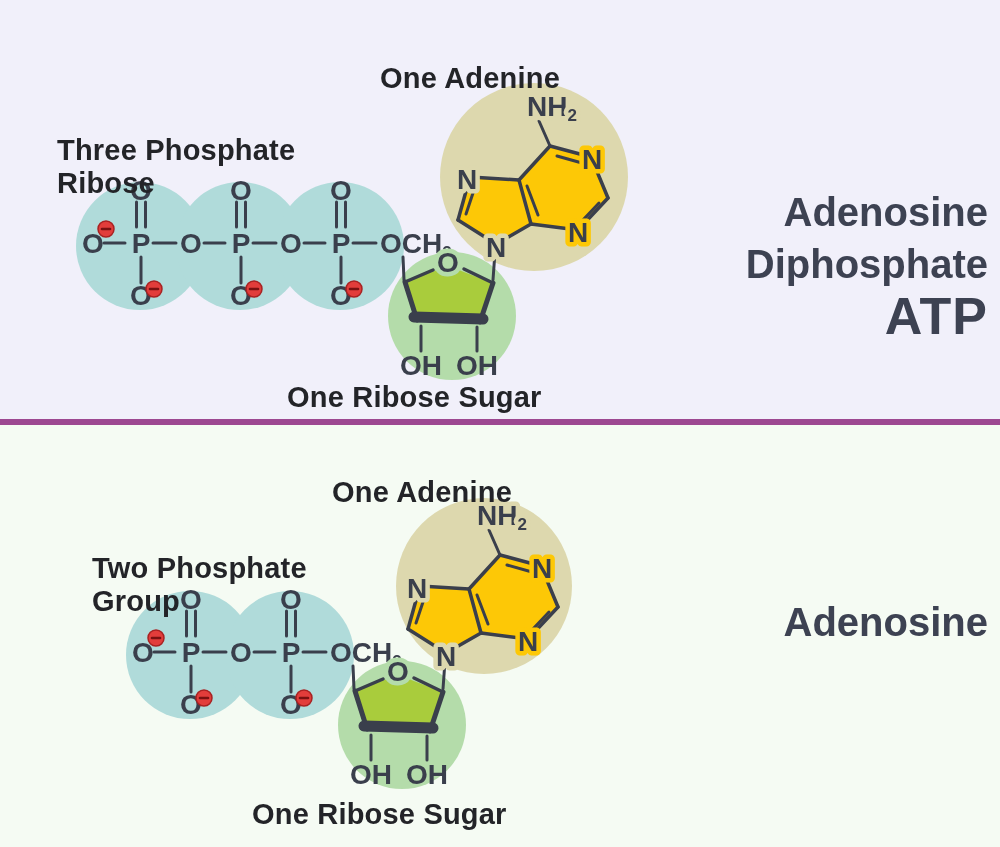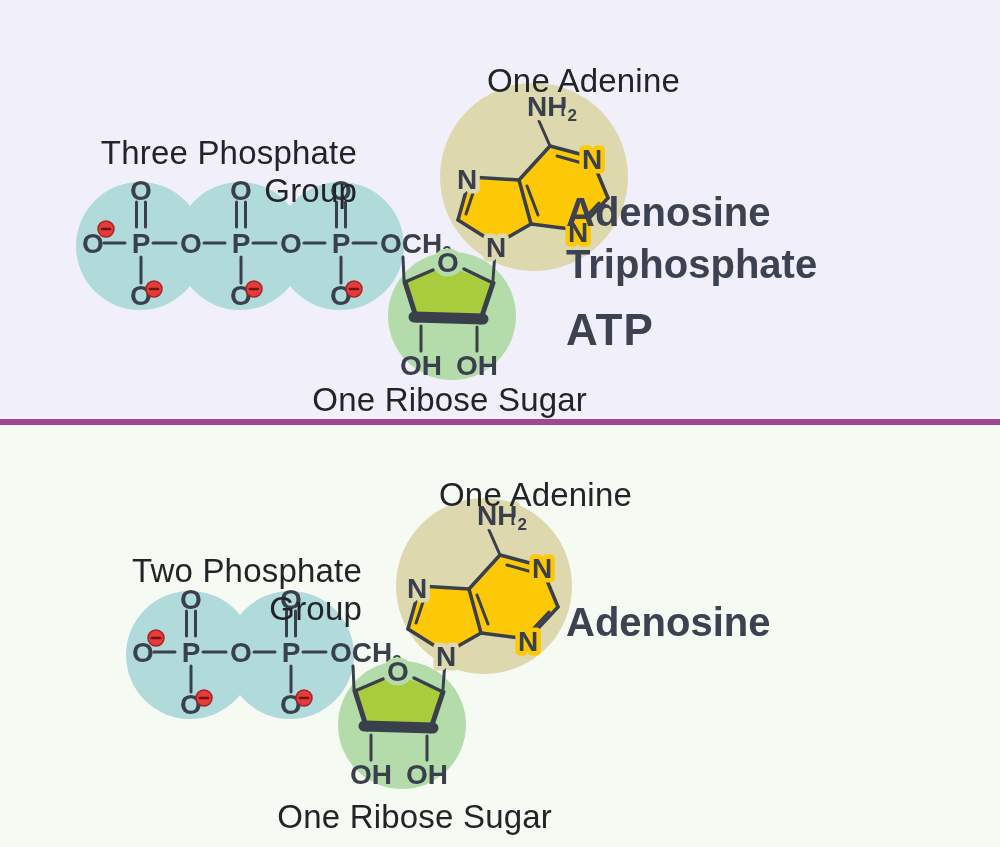--- a/index.html
+++ b/index.html
@@ -6,28 +6,28 @@
   body{
     width:1000px;height:847px;position:relative;overflow:hidden;
     font-family:"Liberation Sans",sans-serif;
   }
   .section{position:absolute;left:0;width:1000px;}
   .section-top{top:0;height:419px;background:var(--bg_top);}
   .divider{position:absolute;left:0;top:419px;width:1000px;height:6px;background:var(--divider);}
   .section-bottom{top:425px;height:422px;background:var(--bg_bottom);}
   svg.molecules{position:absolute;left:0;top:0;}
   .label{
-    position:absolute;width:300px;text-align:right;
-    color:var(--label);font-size:33px;font-weight:400;letter-spacing:.2px;
+    position:absolute;width:300px;text-align:left;
+    color:var(--label);font-size:29px;font-weight:700;letter-spacing:.2px;
   }
   .title{
-    position:absolute;left:566px;width:400px;text-align:left;
+    position:absolute;left:588px;width:400px;text-align:right;
     color:var(--title);font-weight:700;font-size:40px;line-height:52px;
   }
-  .abbr{font-size:44px;font-weight:800;letter-spacing:1px;margin-top:14px;}
+  .abbr{font-size:52px;font-weight:800;letter-spacing:1px;}
   
   .atom{
     font-family:"Liberation Sans",sans-serif;font-size:28px;font-weight:700;
     fill:var(--ink);text-anchor:middle;dominant-baseline:central;
   }
   .start{text-anchor:start;}
   .sub{font-size:17px;}
   .bond{stroke:var(--ink);stroke-width:3;stroke-linecap:round;fill:none;}
   .ring{stroke:var(--ink);stroke-width:3.5;stroke-linecap:round;fill:none;}
   .edge{stroke:var(--ink);stroke-width:5;stroke-linecap:round;fill:none;}
@@ -131,29 +131,29 @@
     <circle cx="290" cy="655" r="64" fill="var(--teal)"></circle>
     <circle cx="402" cy="725" r="64" fill="var(--green_circle)"></circle>
     <use href="#terminal-o" transform="translate(143,652)"></use>
     <use href="#phosphate-core" transform="translate(191,652)"></use>
     <text class="atom" x="241" y="652">O</text>
     <use href="#phosphate-core" transform="translate(291,652)"></use>
     <use href="#adenosine-core" transform="translate(-50,409)"></use>
   </g>
 </svg>
 
-<div class="label" style="left:57px;top:134px;">Three Phosphate Group</div>
+<div class="label" style="left:57px;top:134px;">Three Phosphate Ribose</div>
 <div class="label" style="left:380px;top:62px;">One Adenine</div>
 <div class="label" style="left:287px;top:381px;">One Ribose Sugar</div>
 
 <div class="title" style="top:186px;">
   <div>Adenosine</div>
-  <div>Triphosphate</div>
+  <div>Diphosphate</div>
   <div class="abbr">ATP</div>
 </div>
 
-<div class="label" style="left:62px;top:552px;">Two Phosphate Group</div>
+<div class="label" style="left:92px;top:552px;">Two Phosphate Group</div>
 <div class="label" style="left:332px;top:476px;">One Adenine</div>
 <div class="label" style="left:252px;top:798px;">One Ribose Sugar</div>
 
 <div class="title" style="top:596px;">
   <div>Adenosine</div>
 </div>
 
 </body></html>

